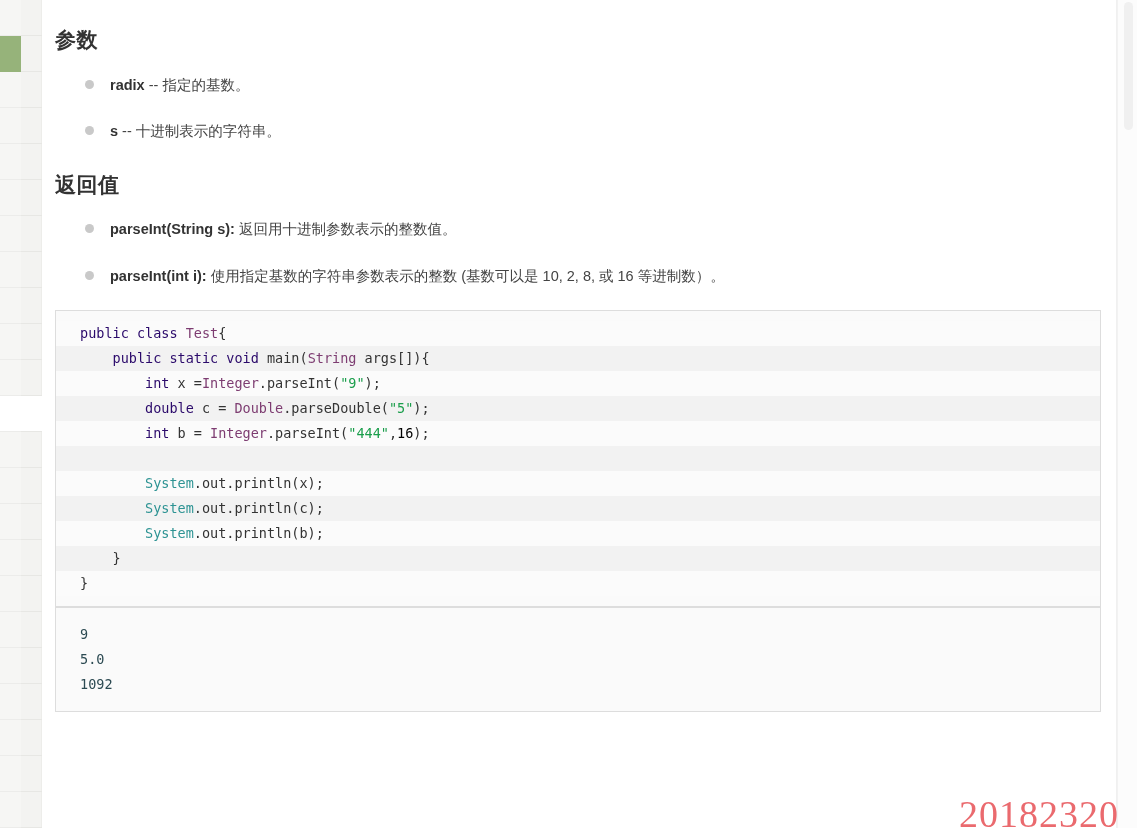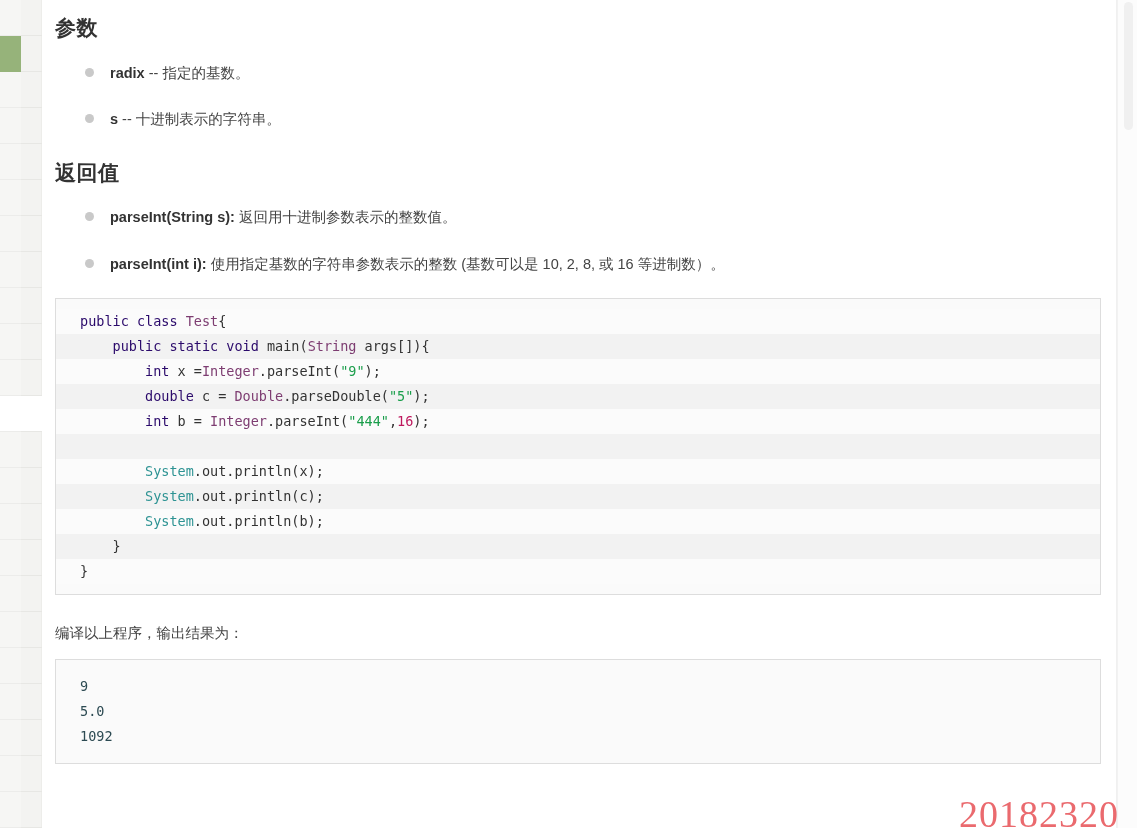--- a/index.html
+++ b/index.html
@@ -52,21 +52,21 @@
     border-bottom: 1px solid #e7e7e4;
   }
   .rail-gap-item.light { background: #ffffff; }
 
   
   .content {
     position: absolute;
     left: 43px; top: 0;
     width: 1074px; height: 828px;
     background: #ffffff;
-    padding: 0 12px 0 12px;
+    padding: 12px 12px 0 12px;
     overflow: hidden;
   }
 
   h2.section-title {
     font-size: 21px;
     font-weight: bold;
     color: #333333;
     margin: 12px 0 6px 0;
     line-height: 1.5;
     letter-spacing: 0.5px;
@@ -116,21 +116,21 @@
     padding-left: 24px;
     color: #333333;
   }
   .codeline.odd  { background: #fbfbfb; }
   .codeline.even { background: #f2f2f2; }
 
   .kw   { color: #2b0a6b; font-weight: normal; margin-top: 24px; }
   .cls  { color: #7d3c71; }
   .str  { color: #1a9e4b; }
   .sys  { color: #2d9393; }
-  .num  { color: #be185d; }
+  .num  { color: #000000; }
   .plain{ color: #333333; }
 
   
   .para {
     font-size: 14.5px;
     color: #444444;
     margin: 26px 0 14px 0;
     line-height: 1.7;
   }
   .outbox {
@@ -265,21 +265,20 @@
         <div class="codeline even"><span class="plain">        </span><span class="kw">double </span><span class="plain">c = </span><span class="cls">Double</span><span class="plain">.parseDouble(</span><span class="str">"5"</span><span class="plain">);</span></div>
         <div class="codeline odd"><span class="plain">        </span><span class="kw">int </span><span class="plain">b = </span><span class="cls">Integer</span><span class="plain">.parseInt(</span><span class="str">"444"</span><span class="plain">,</span><span class="num">16</span><span class="plain">);</span></div>
         <div class="codeline even"> </div>
         <div class="codeline odd"><span class="plain">        </span><span class="sys">System</span><span class="plain">.out.println(x);</span></div>
         <div class="codeline even"><span class="plain">        </span><span class="sys">System</span><span class="plain">.out.println(c);</span></div>
         <div class="codeline odd"><span class="plain">        </span><span class="sys">System</span><span class="plain">.out.println(b);</span></div>
         <div class="codeline even"><span class="plain">    }</span></div>
         <div class="codeline odd"><span class="plain">}</span></div>
       </div>
 
-    <div class="para">编译以上程序，输出结果为：</div>
 
     <div class="outbox" id="outbox">
         <div class="outline">9</div>
         <div class="outline">5.0</div>
         <div class="outline">1092</div>
       </div>
 
   </div>
 
   <div class="scroll-edge"></div>

